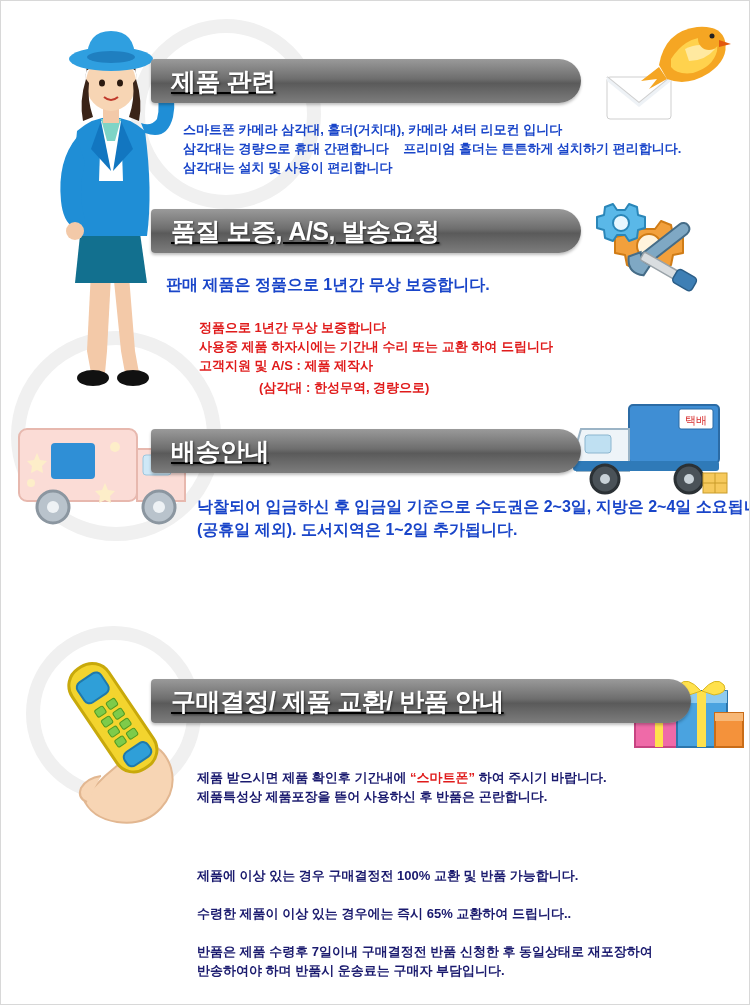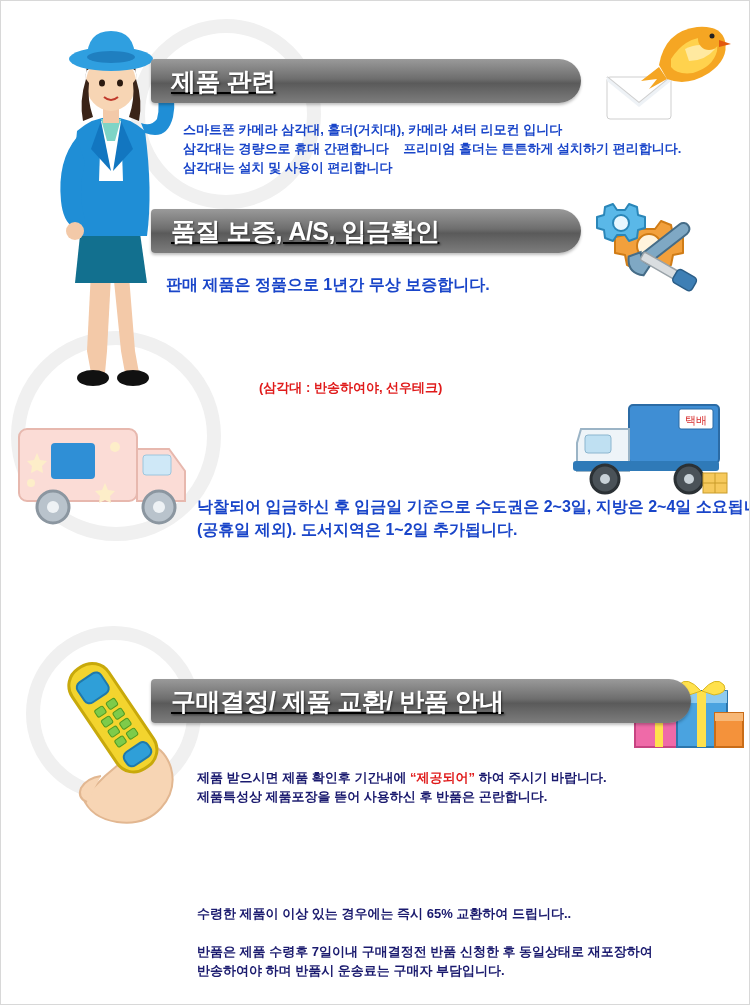--- a/index.html
+++ b/index.html
@@ -297,30 +297,37 @@
   </div>
 
   <div class="bar bar1">
     <span class="bar-title">제품 관련</span>
   </div>
   <div class="txt b1">스마트폰 카메라 삼각대, 홀더(거치대), 카메라 셔터 리모컨 입니다
 삼각대는 경량으로 휴대 간편합니다    프리미엄 홀더는 튼튼하게 설치하기 편리합니다.
 삼각대는 설치 및 사용이 편리합니다</div>
 
   <div class="bar bar2">
-    <span class="bar-title">품질 보증, A/S, 입금확인</span>
+    <span class="bar-title">품질 보증, A/S, 발송요청</span>
   </div>
   <div class="txt b2 t-blue">판매 제품은 정품으로 1년간 무상 보증합니다.</div>
-  <div class="txt b4 t-red">(삼각대 : 반송하여야, 선우테크)</div>
-
+  <div class="txt b3 t-red">정품으로 1년간 무상 보증합니다
+사용중 제품 하자시에는 기간내 수리 또는 교환 하여 드립니다
+고객지원 및 A/S : 제품 제작사</div>
+  <div class="txt b4 t-red">(삼각대 : 한성무역, 경량으로)</div>
+
+  <div class="bar bar3">
+    <span class="bar-title">배송안내</span>
+  </div>
   <div class="txt b5 t-blue">낙찰되어 입금하신 후 입금일 기준으로 수도권은 2~3일, 지방은 2~4일 소요됩니다
 (공휴일 제외). 도서지역은 1~2일 추가됩니다.</div>
 
   <div class="bar bar4">
     <span class="bar-title">구매결정/ 제품 교환/ 반품 안내</span>
   </div>
-  <div class="txt b7 t-dark"><span>제품 받으시면 제품 확인후 기간내에 </span><span class="hl-red">“제공되어”</span><span> 하여 주시기 바랍니다.</span>
+  <div class="txt b7 t-dark"><span>제품 받으시면 제품 확인후 기간내에 </span><span class="hl-red">“스마트폰”</span><span> 하여 주시기 바랍니다.</span>
 <span>제품특성상 제품포장을 뜯어 사용하신 후 반품은 곤란합니다.</span></div>
+  <div class="txt b9 t-dark">제품에 이상 있는 경우 구매결정전 100% 교환 및 반품 가능합니다.</div>
   <div class="txt b10 t-dark">수령한 제품이 이상 있는 경우에는 즉시 65% 교환하여 드립니다..</div>
   <div class="txt b11 t-dark">반품은 제품 수령후 7일이내 구매결정전 반품 신청한 후 동일상태로 재포장하여
 반송하여야 하며 반품시 운송료는 구매자 부담입니다.</div>
 
 </div>
 
 </body></html>

